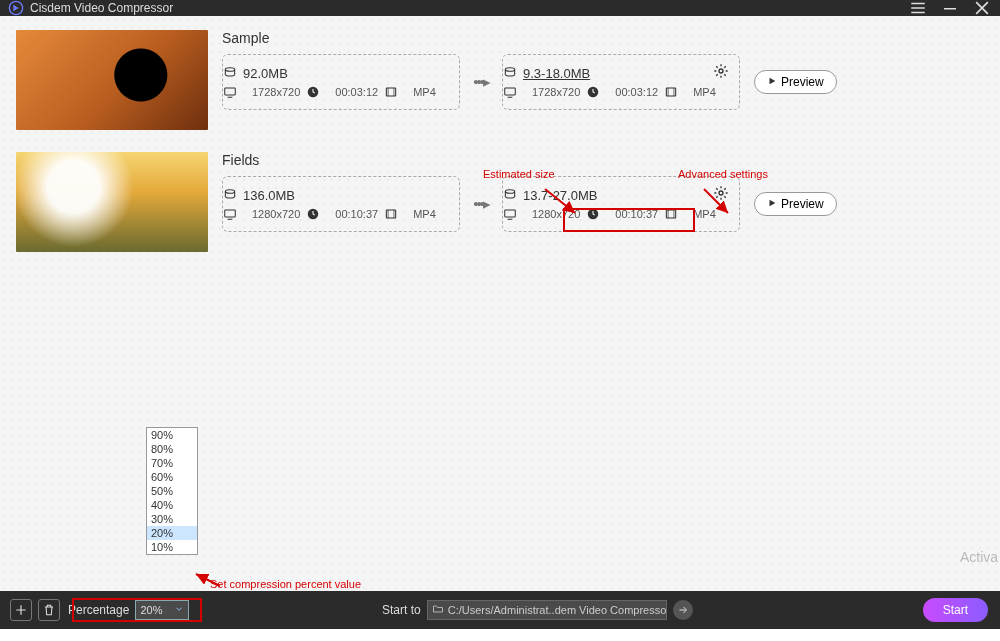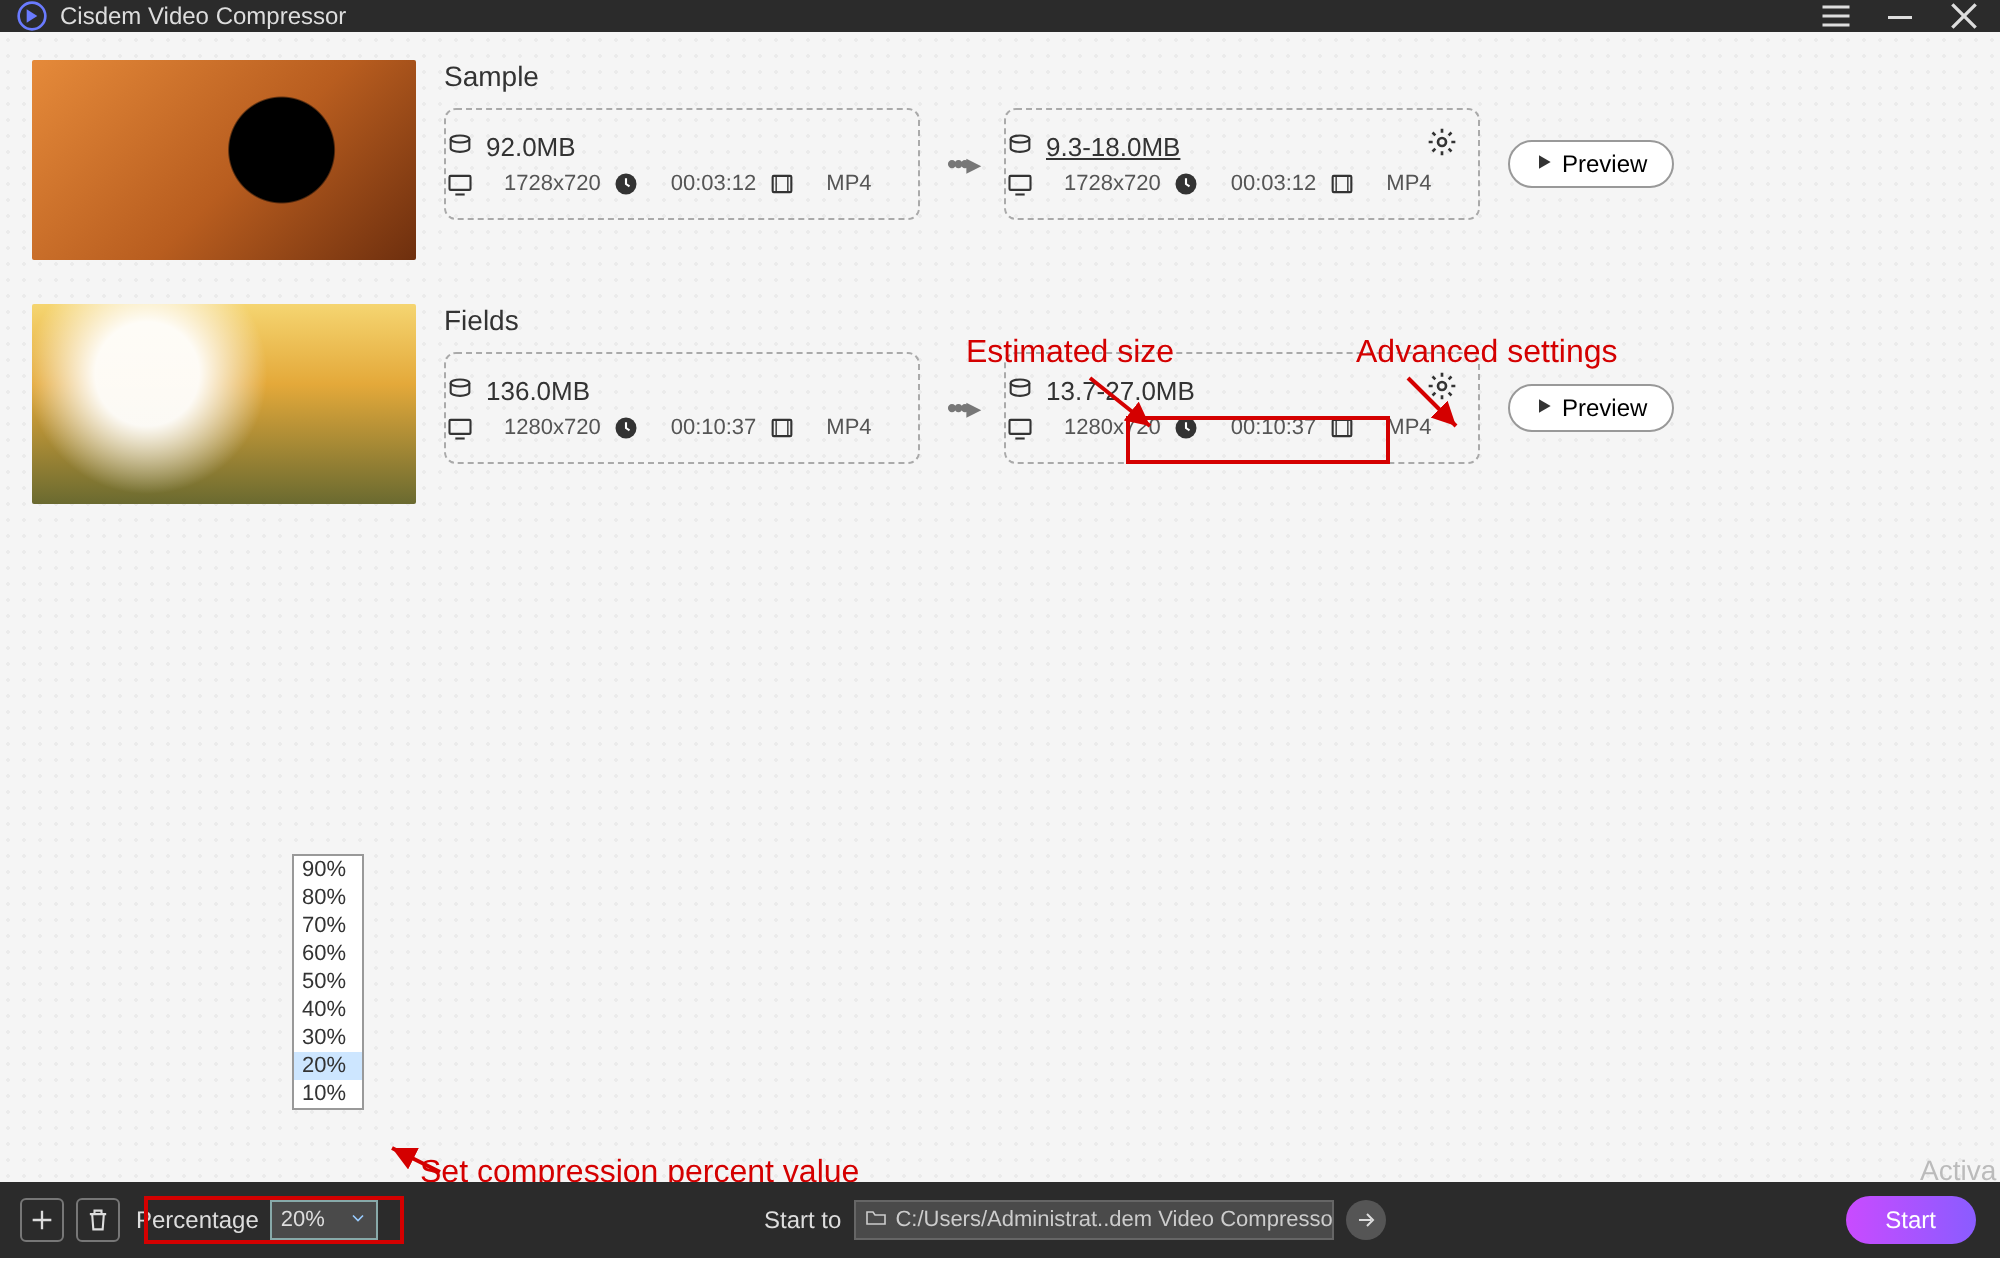--- a/index.html
+++ b/index.html
@@ -35,27 +35,27 @@
 .gear-btn { position: absolute; right: 10px; top: 8px; cursor: pointer; }
 .preview-btn { margin-left: 14px; border: 1px solid #999; border-radius: 14px; padding: 4px 12px; font-size: 12px; display: inline-flex; align-items: center; gap: 4px; background: #fff; cursor: pointer; }
 .bottombar { height: 38px; background: #2b2b2b; color: #ddd; display: flex; align-items: center; padding: 0 10px; font-size: 12px; position: relative; }
 .bb-icon { width: 22px; height: 22px; display: inline-flex; align-items: center; justify-content: center; border: 1px solid #777; border-radius: 3px; margin-right: 6px; cursor: pointer; }
 .bb-label { margin-left: 2px; margin-right: 6px; }
 .pct-select { width: 54px; height: 20px; background: #4a4a4a; border: 1px solid #8aa; color: #ddd; display: inline-flex; align-items: center; justify-content: space-between; padding: 0 4px; font-size: 11px; cursor: pointer; }
 .save-path { width: 240px; height: 20px; background: #4a4a4a; border: 1px solid #666; color: #ccc; display: inline-flex; align-items: center; padding: 0 4px; font-size: 11px; overflow: hidden; white-space: nowrap; }
 .go-btn { width: 20px; height: 20px; border-radius: 50%; background: #555; display: inline-flex; align-items: center; justify-content: center; margin-left: 6px; cursor: pointer; }
 .start-btn { position: absolute; right: 12px; background: linear-gradient(90deg,#c94bff,#8a5cff); color: #fff; border-radius: 12px; padding: 5px 20px; font-size: 12px; cursor: pointer; }
 
-.pct-popup { position: absolute; left: 146px; bottom: 36px; width: 36px; background: #fff; border: 1px solid #999; font-size: 11px; color: #333; z-index: 50; }
+.pct-popup { position: absolute; left: 146px; bottom: 36px; width: 52px; background: #fff; border: 1px solid #999; font-size: 11px; color: #333; z-index: 50; }
 .pct-popup .opt { padding: 1px 4px; cursor: pointer; }
 .pct-popup .opt.sel { background: #cde6ff; }
 
-.ann { position: absolute; color: #d40000; font-size: 16px; font-family: Arial, sans-serif; pointer-events: none; }
+.ann { position: absolute; color: #d40000; font-size: 11px; font-family: Arial, sans-serif; pointer-events: none; }
 .red-box { position: absolute; border: 2px solid #d40000; pointer-events: none; }
-.watermark { position: absolute; right: 0; top: 560px; color: #bbb; font-size: 14px; text-align: left; line-height: 1.3; pointer-events: none; overflow: hidden; width: 40px; }
+.watermark { position: absolute; right: 0; top: 532px; color: #bbb; font-size: 14px; text-align: left; line-height: 1.3; pointer-events: none; overflow: hidden; width: 40px; }
 svg { pointer-events: none; }
 </style>
 </head>
 <body>
 
 <div class="titlebar">
   <span class="logo">
     <svg viewBox="0 0 24 24">
         <circle cx="12" cy="12" r="10" fill="none" stroke="#6a7bff" stroke-width="2"></circle>
         <path d="M8 7v10l8-5z" fill="#6a7bff"></path>

